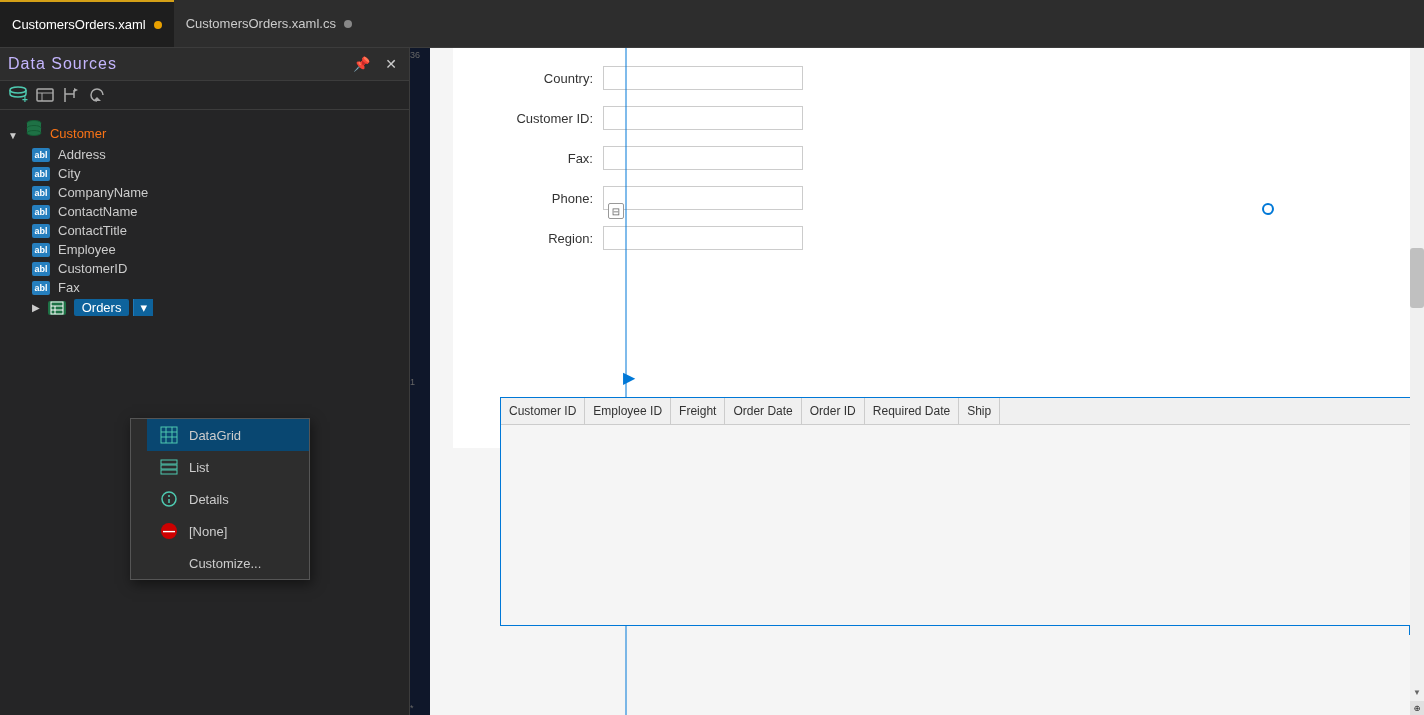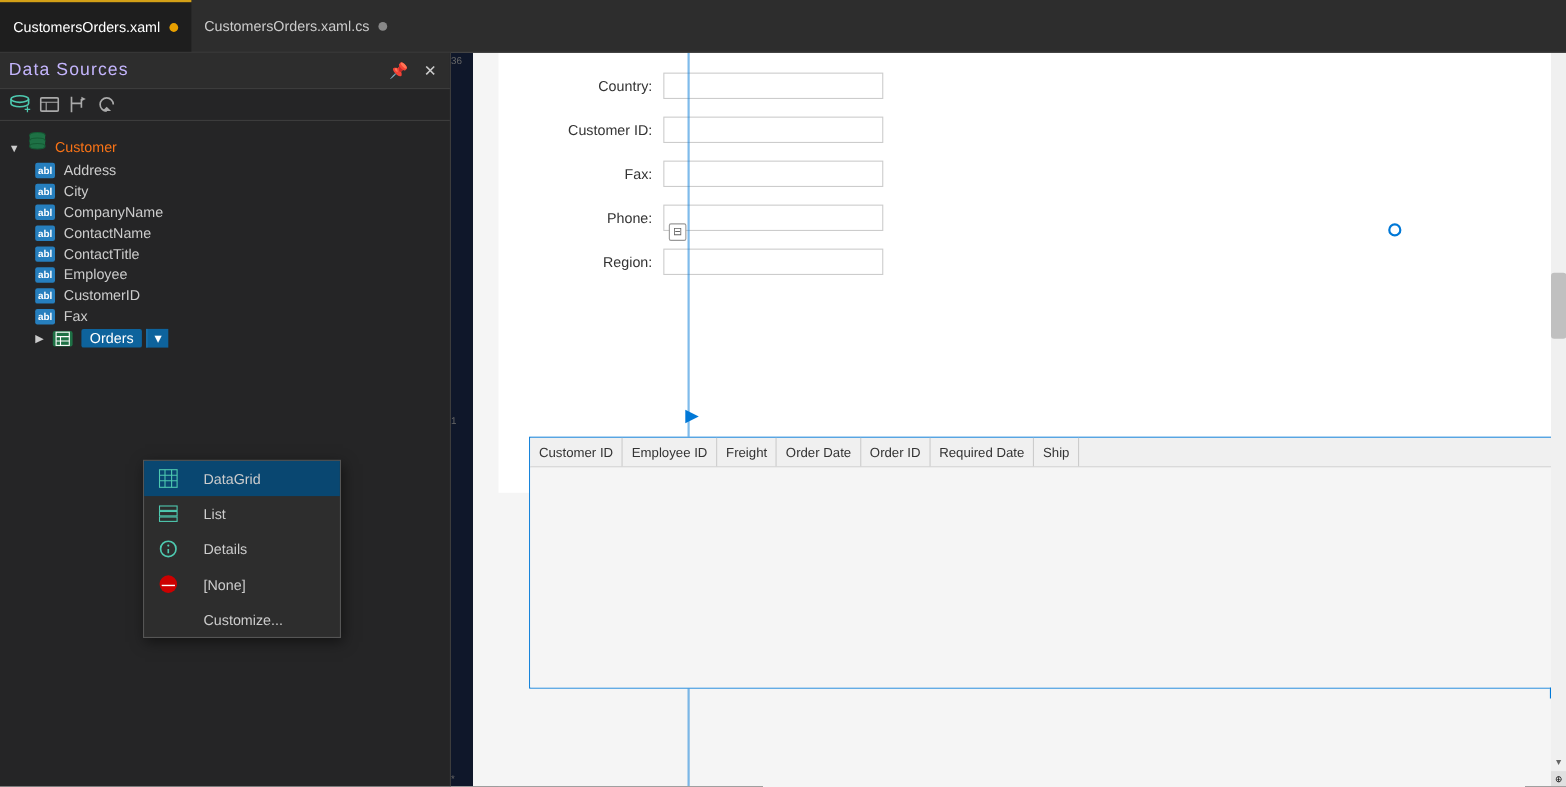--- a/index.html
+++ b/index.html
@@ -204,22 +204,23 @@
       min-width: 180px;
       box-shadow: 2px 4px 12px rgba(0,0,0,0.5);
     }
 
     .dropdown-item {
       display: flex;
       align-items: center;
       padding: 6px 12px;
       color: #ccc;
       cursor: pointer;
-      gap: 22px;
+      gap: 10px;
       font-size: 13px;
+      margin-left: 16px;
     }
 
     .dropdown-item.active {
       background: #094771;
     }
 
     .menu-icon {
       width: 20px;
       height: 20px;
       display: flex;
@@ -580,21 +581,21 @@
             <span class="form-label">Region:</span>
             <div class="form-input"></div>
           </div>
 
         </div>
 
         <div style="position:absolute; left:170px; top:320px; color:#0078d7; font-size:16px;">▶</div>
 
         <div class="connector-icon" style="left: 155px; top: 155px; position:absolute;">⊟</div>
 
-        <div style="position:absolute; left:12px; top:345px; right:10px;padding-left:16px;">
+        <div style="position:absolute; left:31px; top:345px; right:10px;padding-left:16px;">
           <div class="datagrid-area">
             <div class="datagrid-header">
               <div class="datagrid-col">Customer ID</div>
               <div class="datagrid-col">Employee ID</div>
               <div class="datagrid-col">Freight</div>
               <div class="datagrid-col">Order Date</div>
               <div class="datagrid-col">Order ID</div>
               <div class="datagrid-col">Required Date</div>
               <div class="datagrid-col">Ship</div>
             </div>

